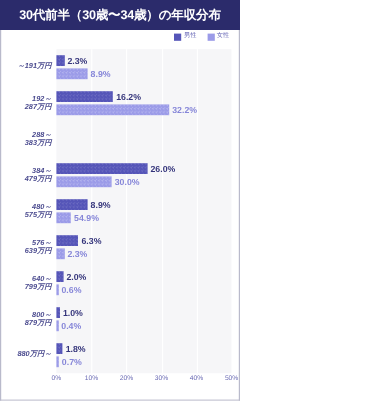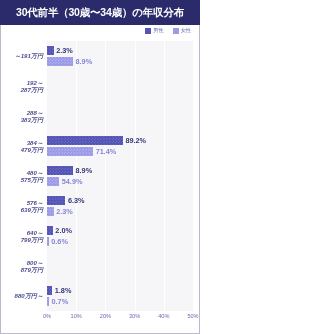--- a/index.html
+++ b/index.html
@@ -124,43 +124,55 @@
           <div class="gridline" style="left: 116.8px;"></div>
           <div class="gridline" style="left: 146px;"></div>
         </div>
       <div class="rows" id="rows">
           <div class="row" style="top: 0px; height: 30px;">
             <div class="bar male" style="width: 6.716px; top: 5px;"></div>
             <div class="bar-value male" style="left: 9.216px; top: 5px;">2.3%</div>
             <div class="bar female" style="width: 25.988px; top: 15.5px;"></div>
             <div class="bar-value female" style="left: 28.488px; top: 15.5px;">8.9%</div>
           </div>
+          <div class="row" style="top: 30px; height: 30px;">
+            <div class="bar male" style="width: 47.304px; top: 5px;"></div>
+            <div class="bar-value male" style="left: 49.804px; top: 5px;">16.2%</div>
+            <div class="bar female" style="width: 94.024px; top: 15.5px;"></div>
+            <div class="bar-value female" style="left: 96.524px; top: 15.5px;">32.2%</div>
+          </div>
           <div class="row" style="top: 90px; height: 30px;">
             <div class="bar male" style="width: 75.92px; top: 5px;"></div>
-            <div class="bar-value male" style="left: 78.42px; top: 5px;">89.2%</div>
+            <div class="bar-value male" style="left: 78.42px; top: 5px;">26.0%</div>
             <div class="bar female" style="width: 46.136px; top: 15.5px;"></div>
-            <div class="bar-value female" style="left: 48.636px; top: 15.5px;">71.4%</div>
+            <div class="bar-value female" style="left: 48.636px; top: 15.5px;">30.0%</div>
           </div>
           <div class="row" style="top: 120px; height: 30px;">
             <div class="bar male" style="width: 25.988px; top: 5px;"></div>
             <div class="bar-value male" style="left: 28.488px; top: 5px;">8.9%</div>
             <div class="bar female" style="width: 12.264px; top: 15.5px;"></div>
             <div class="bar-value female" style="left: 14.764px; top: 15.5px;">54.9%</div>
           </div>
           <div class="row" style="top: 150px; height: 30px;">
             <div class="bar male" style="width: 18.396px; top: 5px;"></div>
             <div class="bar-value male" style="left: 20.896px; top: 5px;">6.3%</div>
             <div class="bar female" style="width: 6.716px; top: 15.5px;"></div>
             <div class="bar-value female" style="left: 9.216px; top: 15.5px;">2.3%</div>
           </div>
           <div class="row" style="top: 180px; height: 30px; text-align: center;">
             <div class="bar male" style="width: 5.84px; top: 5px;"></div>
             <div class="bar-value male" style="left: 8.34px; top: 5px;">2.0%</div>
             <div class="bar female" style="width: 1.752px; top: 15.5px;"></div>
             <div class="bar-value female" style="left: 4.252px; top: 15.5px;">0.6%</div>
+          </div>
+          <div class="row" style="top: 210px; height: 30px;">
+            <div class="bar male" style="width: 2.92px; top: 5px;"></div>
+            <div class="bar-value male" style="left: 5.42px; top: 5px;">1.0%</div>
+            <div class="bar female" style="width: 1.6px; top: 15.5px;"></div>
+            <div class="bar-value female" style="left: 4.1px; top: 15.5px;">0.4%</div>
           </div>
           <div class="row" style="top: 240px; height: 30px;">
             <div class="bar male" style="width: 5.256px; top: 5px;"></div>
             <div class="bar-value male" style="left: 7.756px; top: 5px;">1.8%</div>
             <div class="bar female" style="width: 2.044px; top: 15.5px;"></div>
             <div class="bar-value female" style="left: 4.544px; top: 15.5px;">0.7%</div>
           </div>
         </div>
     </div>
 

